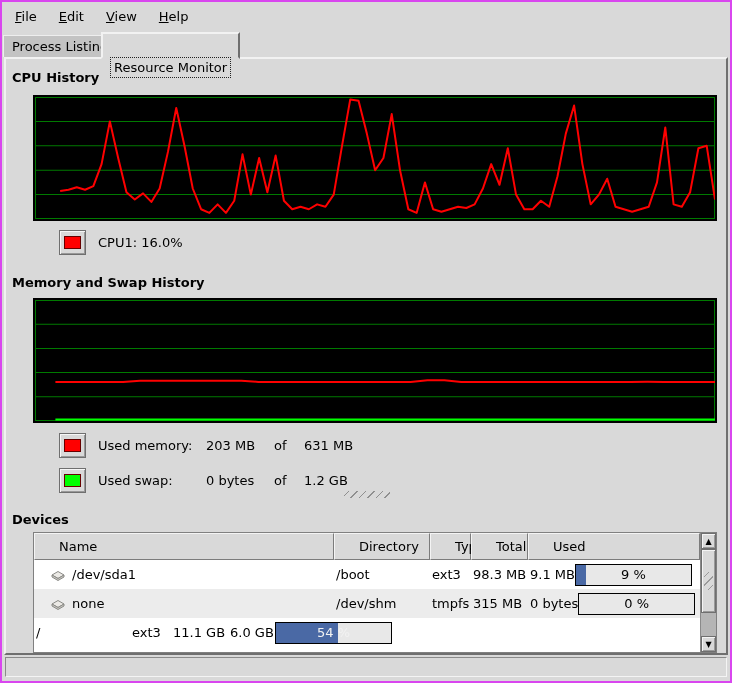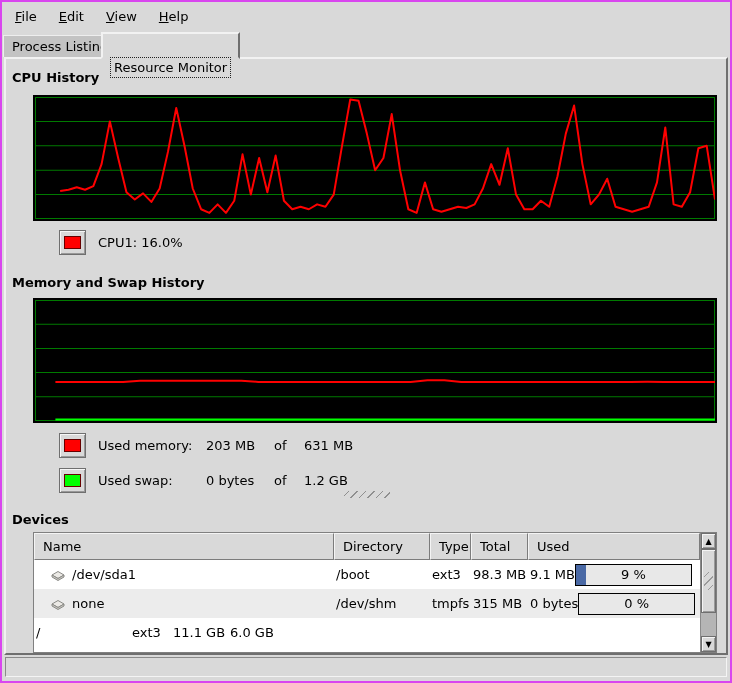--- a/index.html
+++ b/index.html
@@ -50,21 +50,21 @@
   .grip{
     position:absolute;width:46px;height:7px;
     background:repeating-linear-gradient(135deg,transparent 0 3px,#8f8f8f 3px 4px,transparent 4px 6px);
   }
   
   .table{position:absolute;background:#fff;border:1px solid #808080;display:flex;}
   .table-main{flex:1;display:flex;flex-direction:column;overflow:hidden;}
   .thead{display:flex;height:27px;flex:none;}
   .th{
     background:#d9d9d9;border:1px solid #7c7c7c;border-top-color:#f4f4f4;border-left-color:#f4f4f4;
-    display:flex;align-items:center;padding-left:8px;cursor:default;flex:none;
+    display:flex;align-items:center;padding-left:24px;cursor:default;flex:none;
   }
   .trow{display:flex;height:29px;flex:none;align-items:center;}
   .trow.alt{background:#ececec;}
   .td{flex:none;display:flex;align-items:center;padding-left:2px;white-space:nowrap;overflow:hidden;}
   .td-name .disk{margin:0 6px 0 14px;flex:none;}
   .pbar{
     position:relative;margin-left:auto;margin-right:8px;width:117px;height:22px;
     border:1px solid #000;background:#e8e8e8;flex:none;
   }
   .pbar-fill{position:absolute;left:0;top:0;bottom:0;background:#4a69a5;}
@@ -239,20 +239,24 @@
               <span>/</span>
             </div>
             <div class="td" style="width:41px">
               <span>ext3</span>
             </div>
             <div class="td" style="width:57px">
               <span>11.1 GB</span>
             </div>
             <div class="td" style="width:172px">
               <span>6.0 GB</span>
+              <span class="pbar">
+                <span class="pbar-fill" style="width:54%"></span>
+                <span class="pbar-label light">54 %</span>
+              </span>
             </div>
           </div>
         </div>
       <div class="vscroll">
         <div class="sb-btn">
             <span>▲</span>
           </div>
         <div class="sb-slider">
             <span class="sb-grip"></span>
           </div>

